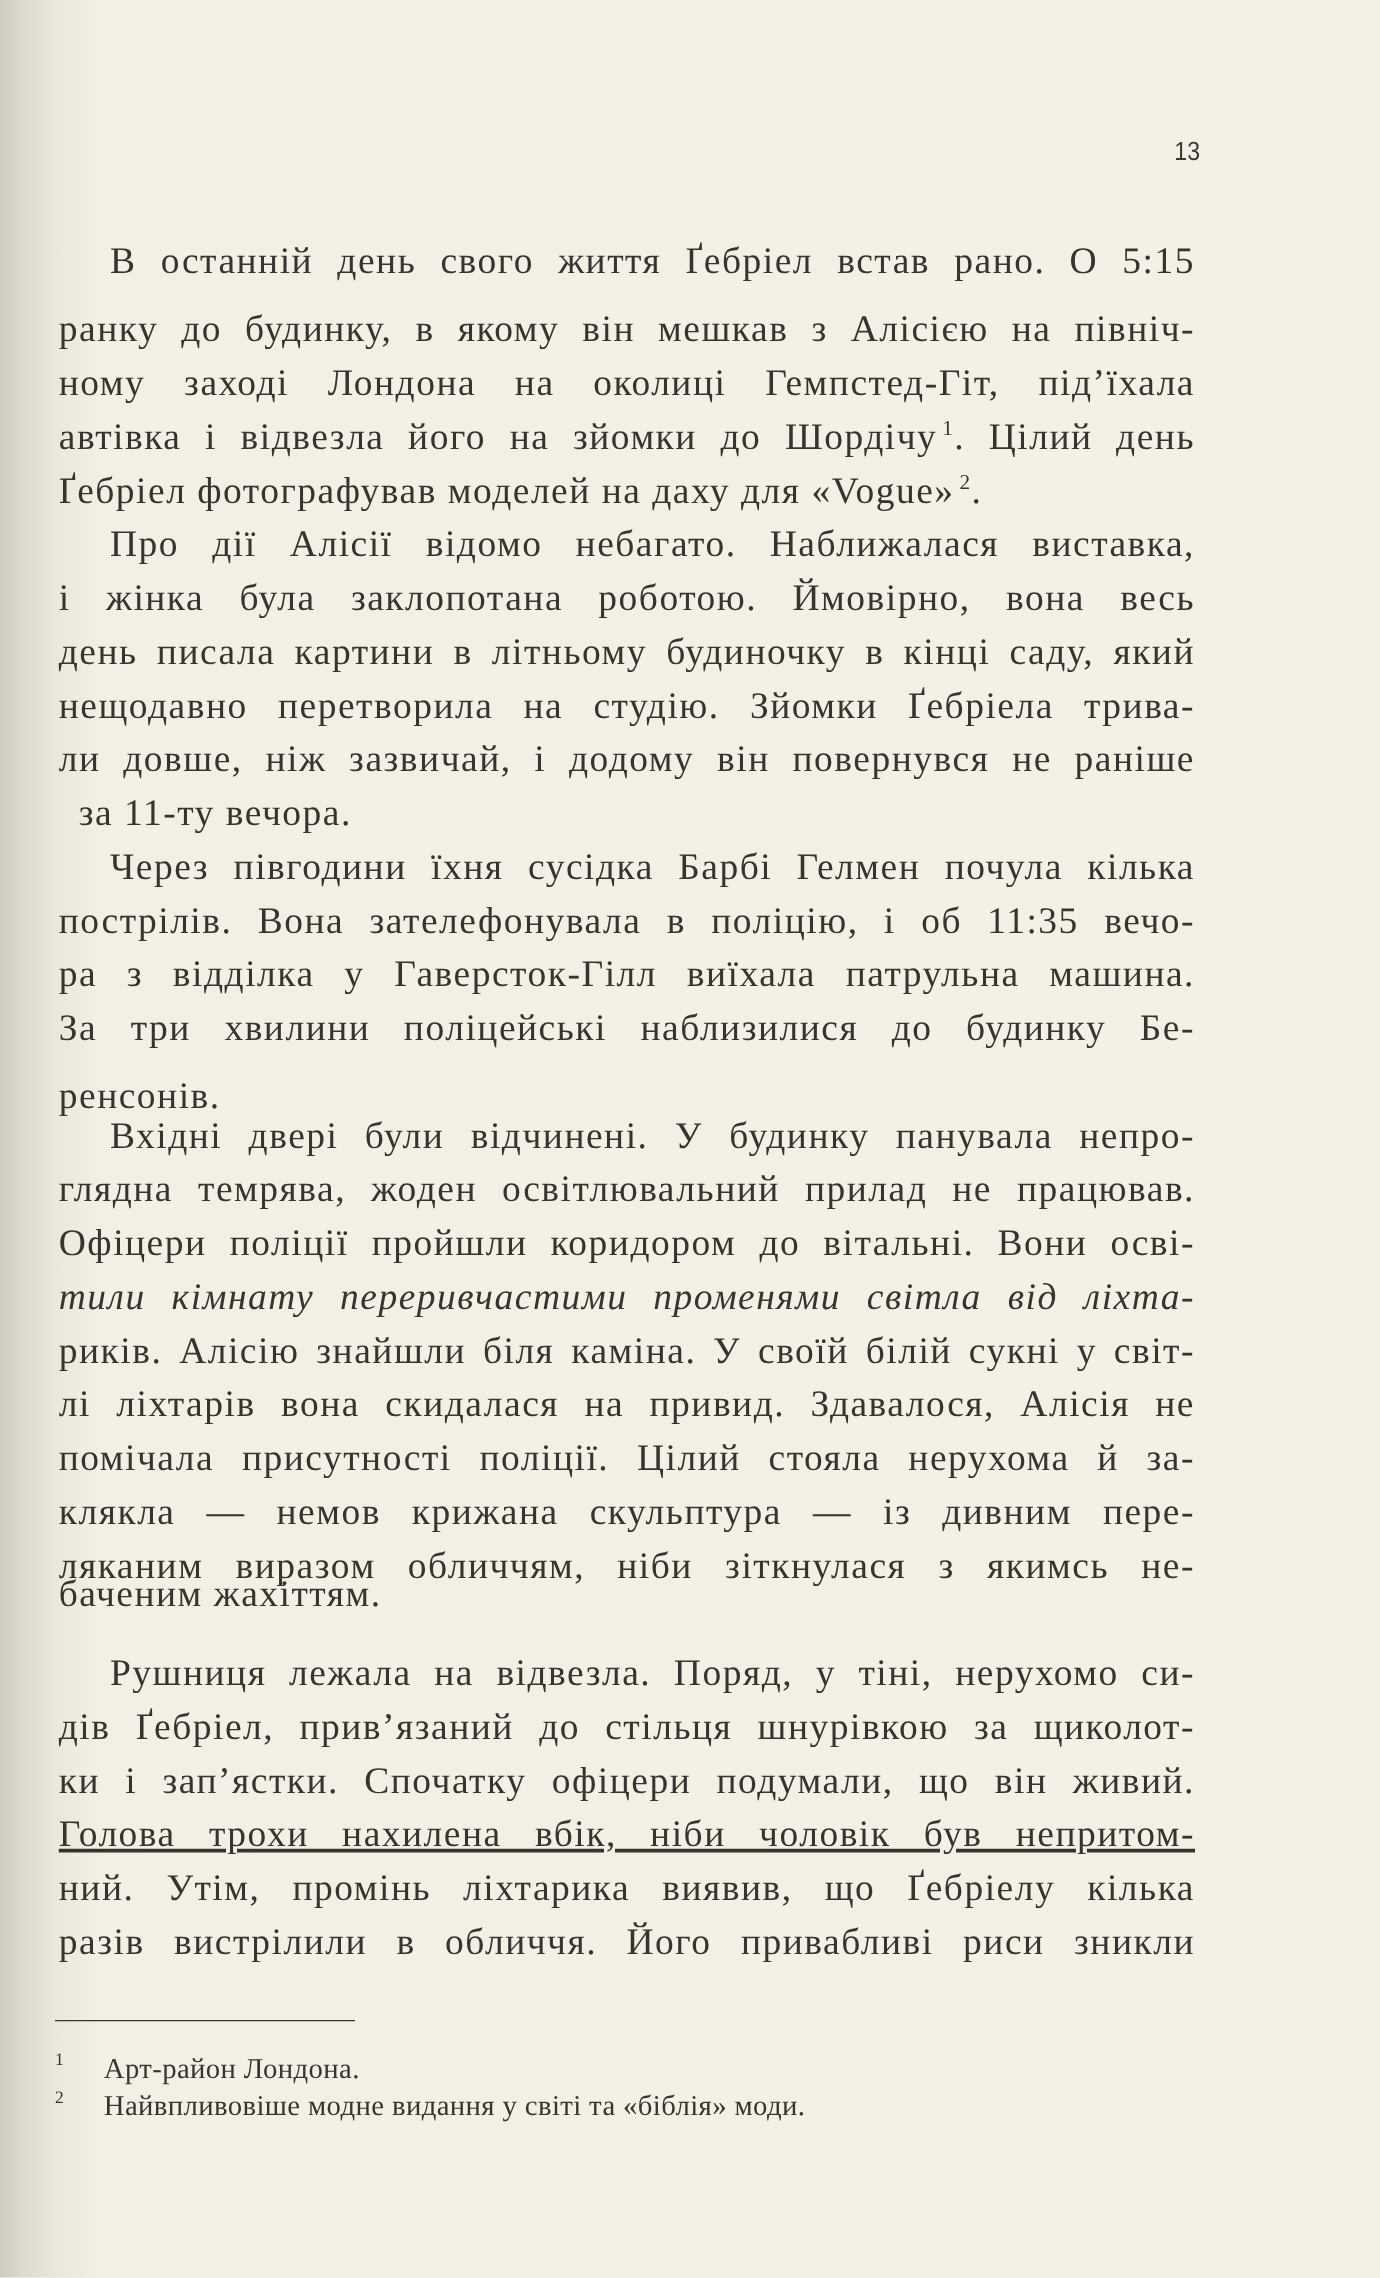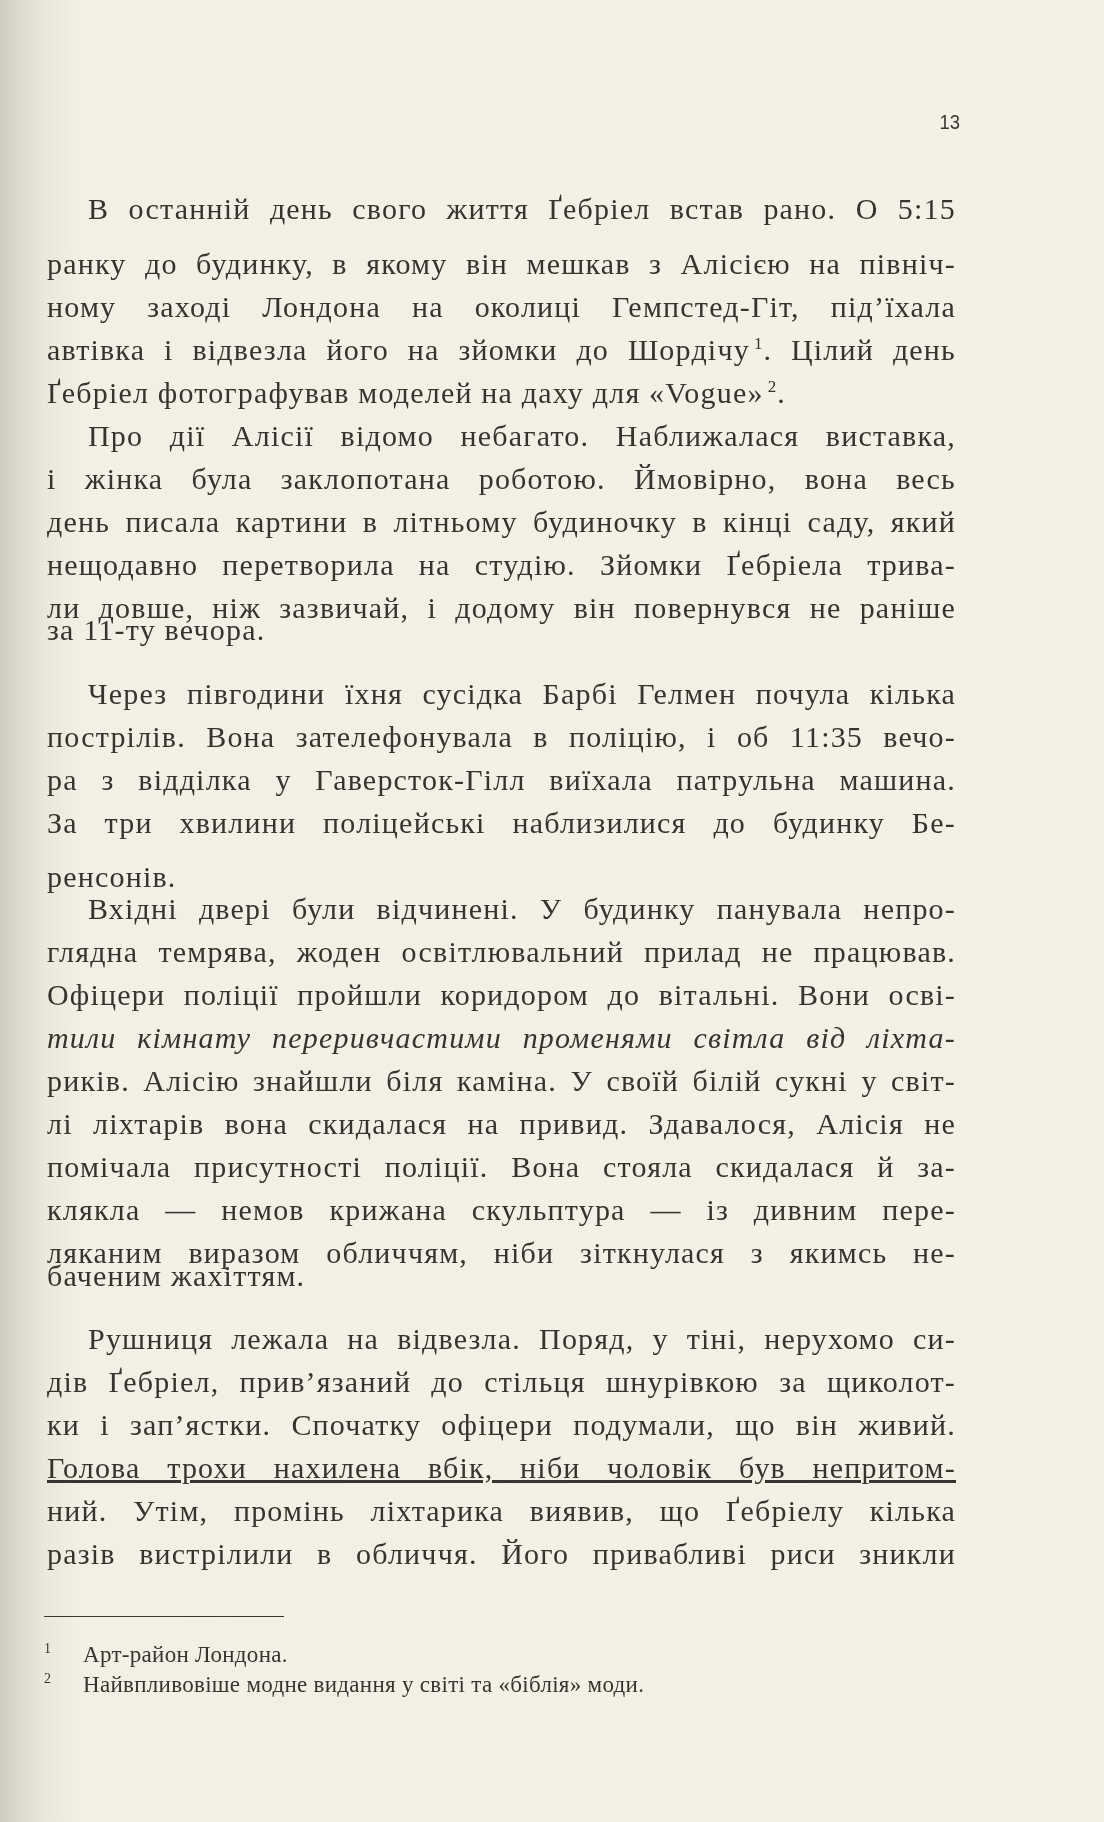--- a/index.html
+++ b/index.html
@@ -53,33 +53,33 @@
   <div class="line indent" style="top: 187px;"><span>В останній день свого життя Ґебріел встав рано. О 5:15</span></div>
   <div class="line" style="top: 242px;"><span>ранку до будинку, в якому він мешкав з Алісією на північ-</span></div>
   <div class="line" style="top: 285px;"><span>ному заході Лондона на околиці Гемпстед-Гіт, під’їхала</span></div>
   <div class="line" style="top: 328px;"><span>автівка і відвезла його на зйомки до Шордічу</span><sup class="fnref">1</sup><span>. Цілий день</span></div>
   <div class="line last" style="top: 371px;"><span>Ґебріел фотографував моделей на даху для «Vogue»</span><sup class="fnref">2</sup><span>.</span></div>
   <div class="line indent" style="top: 414px;"><span>Про дії Алісії відомо небагато. Наближалася виставка,</span></div>
   <div class="line" style="top: 457px;"><span>і жінка була заклопотана роботою. Ймовірно, вона весь</span></div>
   <div class="line" style="top: 500px;"><span>день писала картини в літньому будиночку в кінці саду, який</span></div>
   <div class="line" style="top: 543px;"><span>нещодавно перетворила на студію. Зйомки Ґебріела трива-</span></div>
   <div class="line" style="top: 586px;"><span>ли довше, ніж зазвичай, і додому він повернувся не раніше</span></div>
-  <div class="line last" style="top: 608px;"><span>за 11-ту вечора.</span></div>
+  <div class="line last" style="top: 629px; margin-left: 16px;"><span>за 11-ту вечора.</span></div>
   <div class="line indent" style="top: 672px;"><span>Через півгодини їхня сусідка Барбі Гелмен почула кілька</span></div>
   <div class="line" style="top: 715px;"><span>пострілів. Вона зателефонувала в поліцію, і об 11:35 вечо-</span></div>
   <div class="line" style="top: 758px;"><span>ра з відділка у Гаверсток-Гілл виїхала патрульна машина.</span></div>
   <div class="line" style="top: 801px;"><span>За три хвилини поліцейські наблизилися до будинку Бе-</span></div>
   <div class="line last" style="top: 844px; margin-top: 11px;"><span>ренсонів.</span></div>
   <div class="line indent" style="top: 887px;"><span>Вхідні двері були відчинені. У будинку панувала непро-</span></div>
   <div class="line" style="top: 930px;"><span>глядна темрява, жоден освітлювальний прилад не працював.</span></div>
   <div class="line" style="top: 973px;"><span>Офіцери поліції пройшли коридором до вітальні. Вони осві-</span></div>
   <div class="line" style="top: 1016px; font-style: italic;"><span>тили кімнату переривчастими променями світла від ліхта-</span></div>
   <div class="line" style="top: 1059px;"><span>риків. Алісію знайшли біля каміна. У своїй білій сукні у світ-</span></div>
   <div class="line" style="top: 1102px;"><span>лі ліхтарів вона скидалася на привид. Здавалося, Алісія не</span></div>
-  <div class="line" style="top: 1145px;"><span>помічала присутності поліції. Вона стояла скидалася й за-</span></div>
+  <div class="line" style="top: 1145px;"><span>помічала присутності поліції. Цілий стояла нерухома й за-</span></div>
   <div class="line" style="top: 1188px;"><span>клякла — немов крижана скульптура — із дивним пере-</span></div>
   <div class="line" style="top: 1231px;"><span>ляканим виразом обличчям, ніби зіткнулася з якимсь не-</span></div>
   <div class="line last" style="top: 1254px;"><span>баченим жахіттям.</span></div>
   <div class="line indent" style="top: 1317px;"><span>Рушниця лежала на відвезла. Поряд, у тіні, нерухомо си-</span></div>
   <div class="line" style="top: 1360px;"><span>дів Ґебріел, прив’язаний до стільця шнурівкою за щиколот-</span></div>
   <div class="line" style="top: 1403px;"><span>ки і зап’ястки. Спочатку офіцери подумали, що він живий.</span></div>
   <div class="line" style="top: 1446px; text-decoration: underline;"><span>Голова трохи нахилена вбік, ніби чоловік був непритом-</span></div>
   <div class="line" style="top: 1489px;"><span>ний. Утім, промінь ліхтарика виявив, що Ґебріелу кілька</span></div>
   <div class="line" style="top: 1532px;"><span>разів вистрілили в обличчя. Його привабливі риси зникли</span></div>
 </div>

